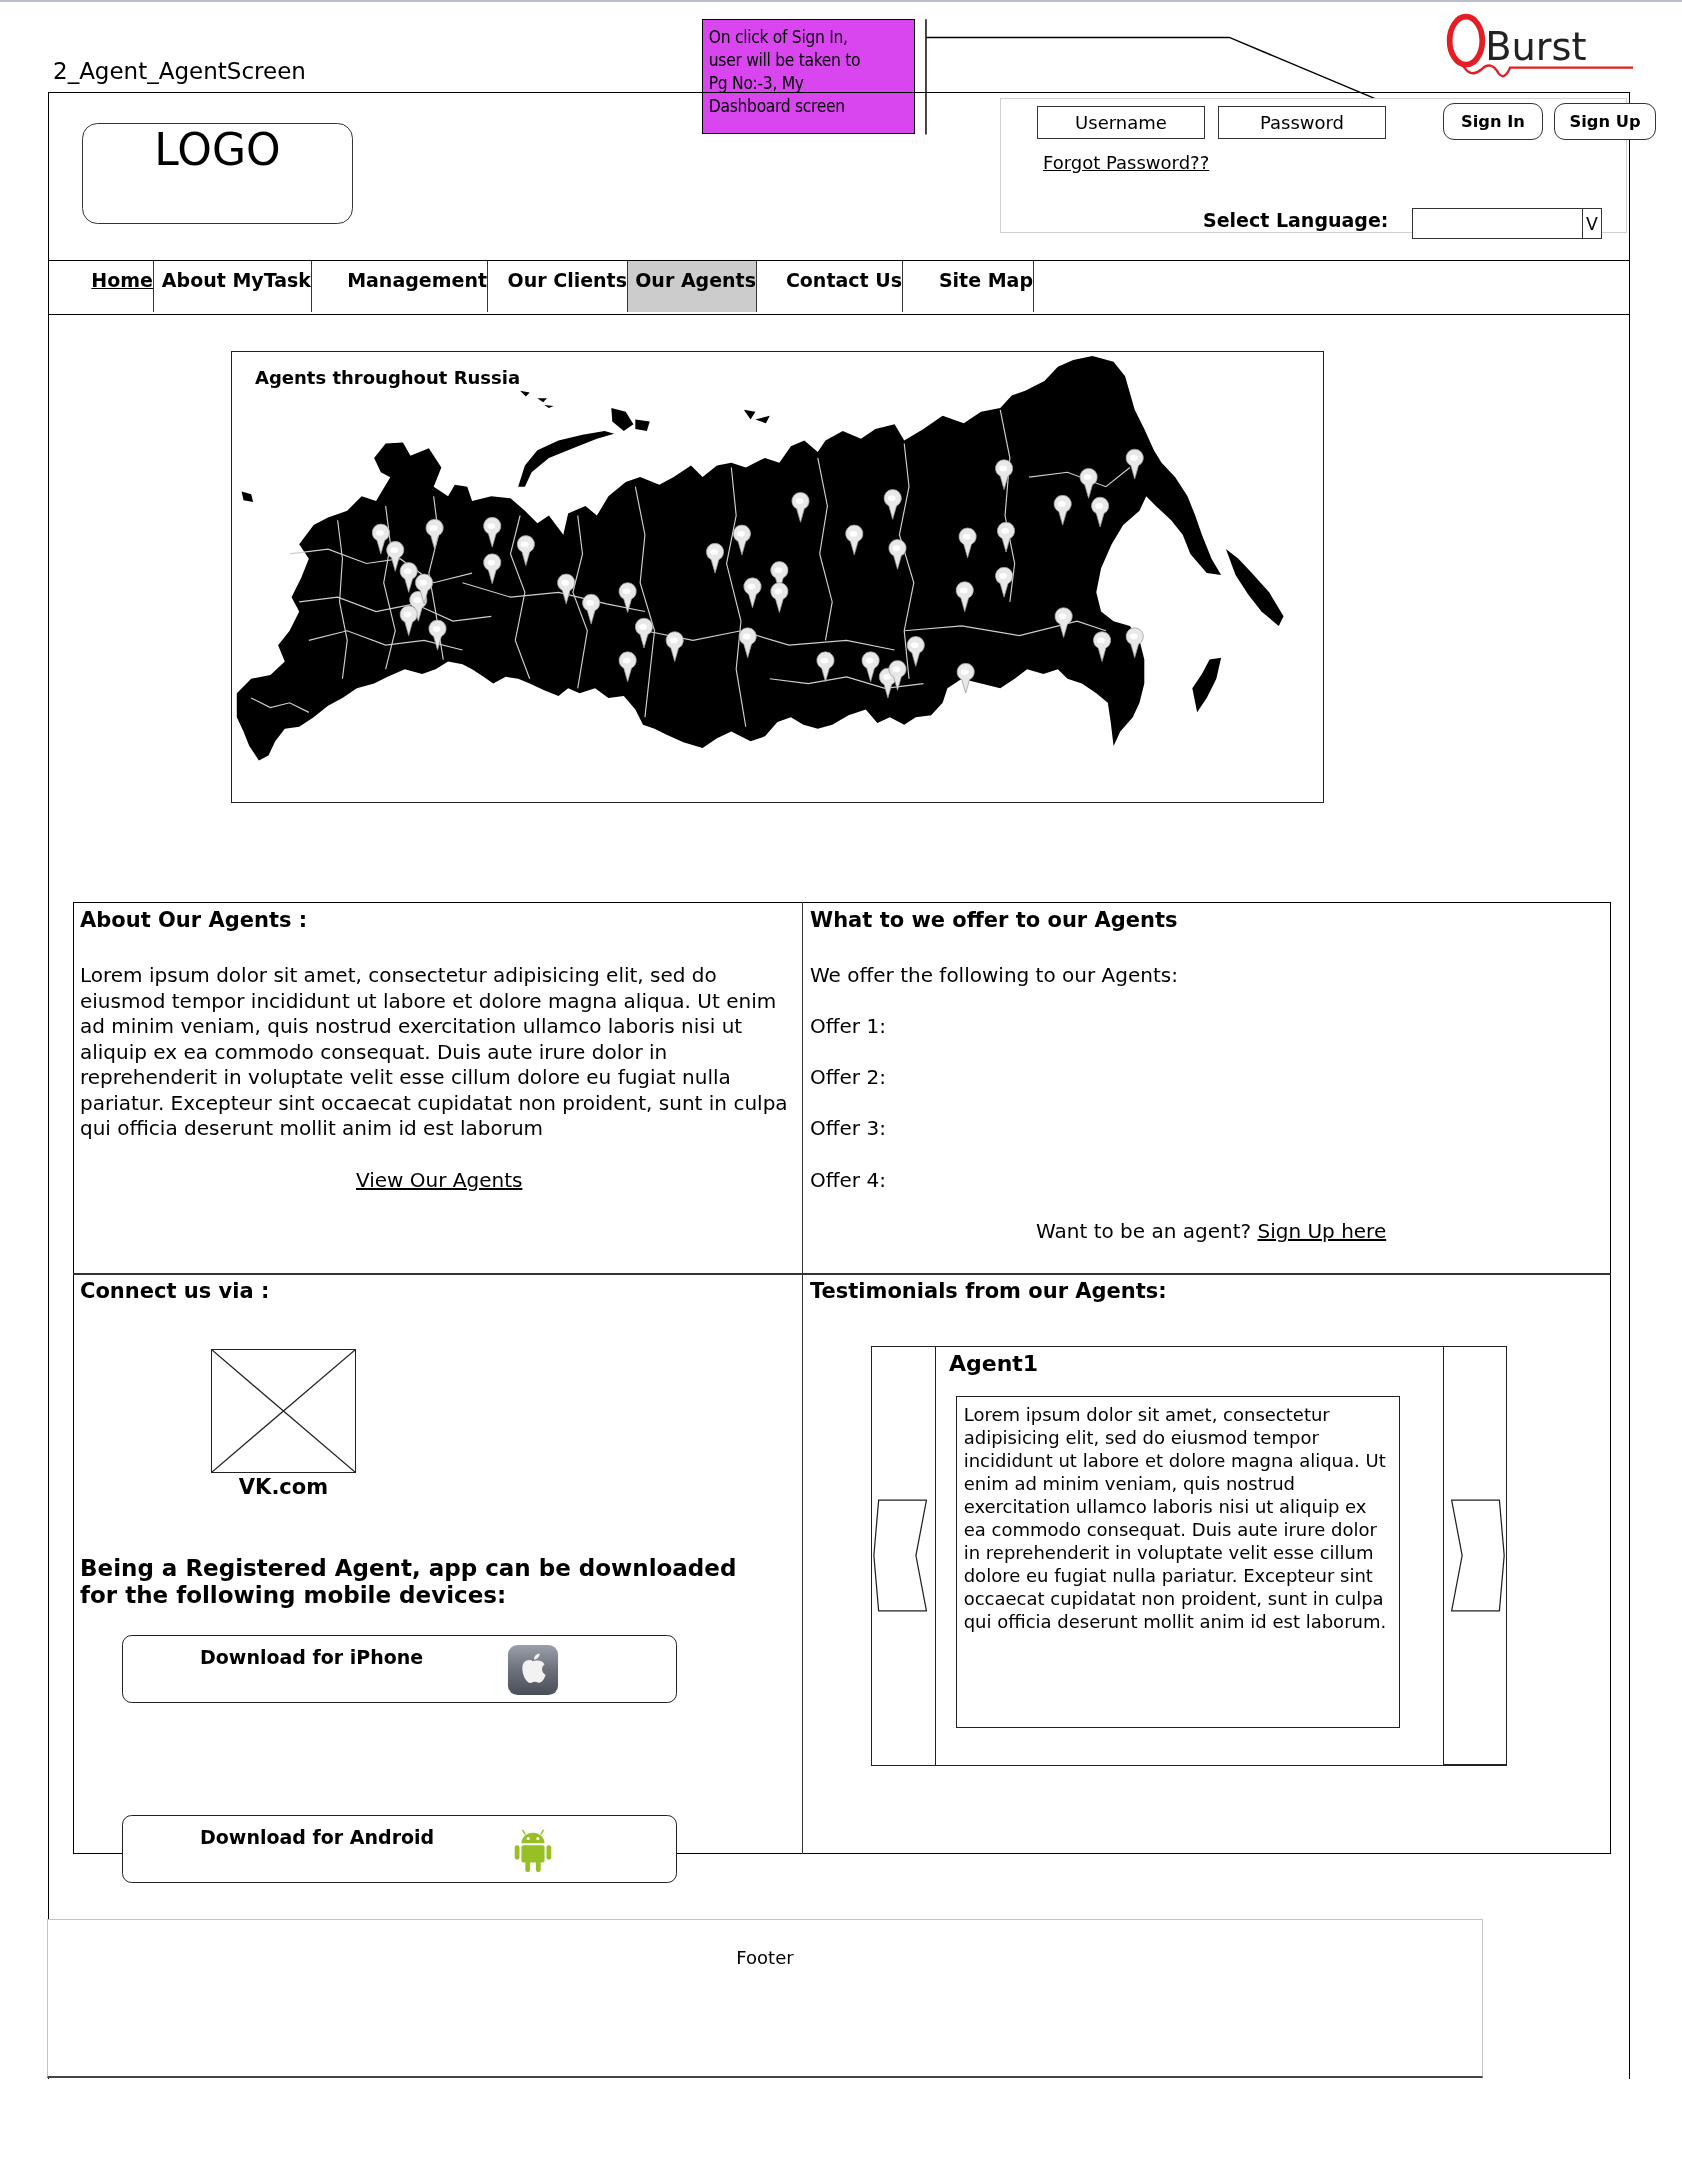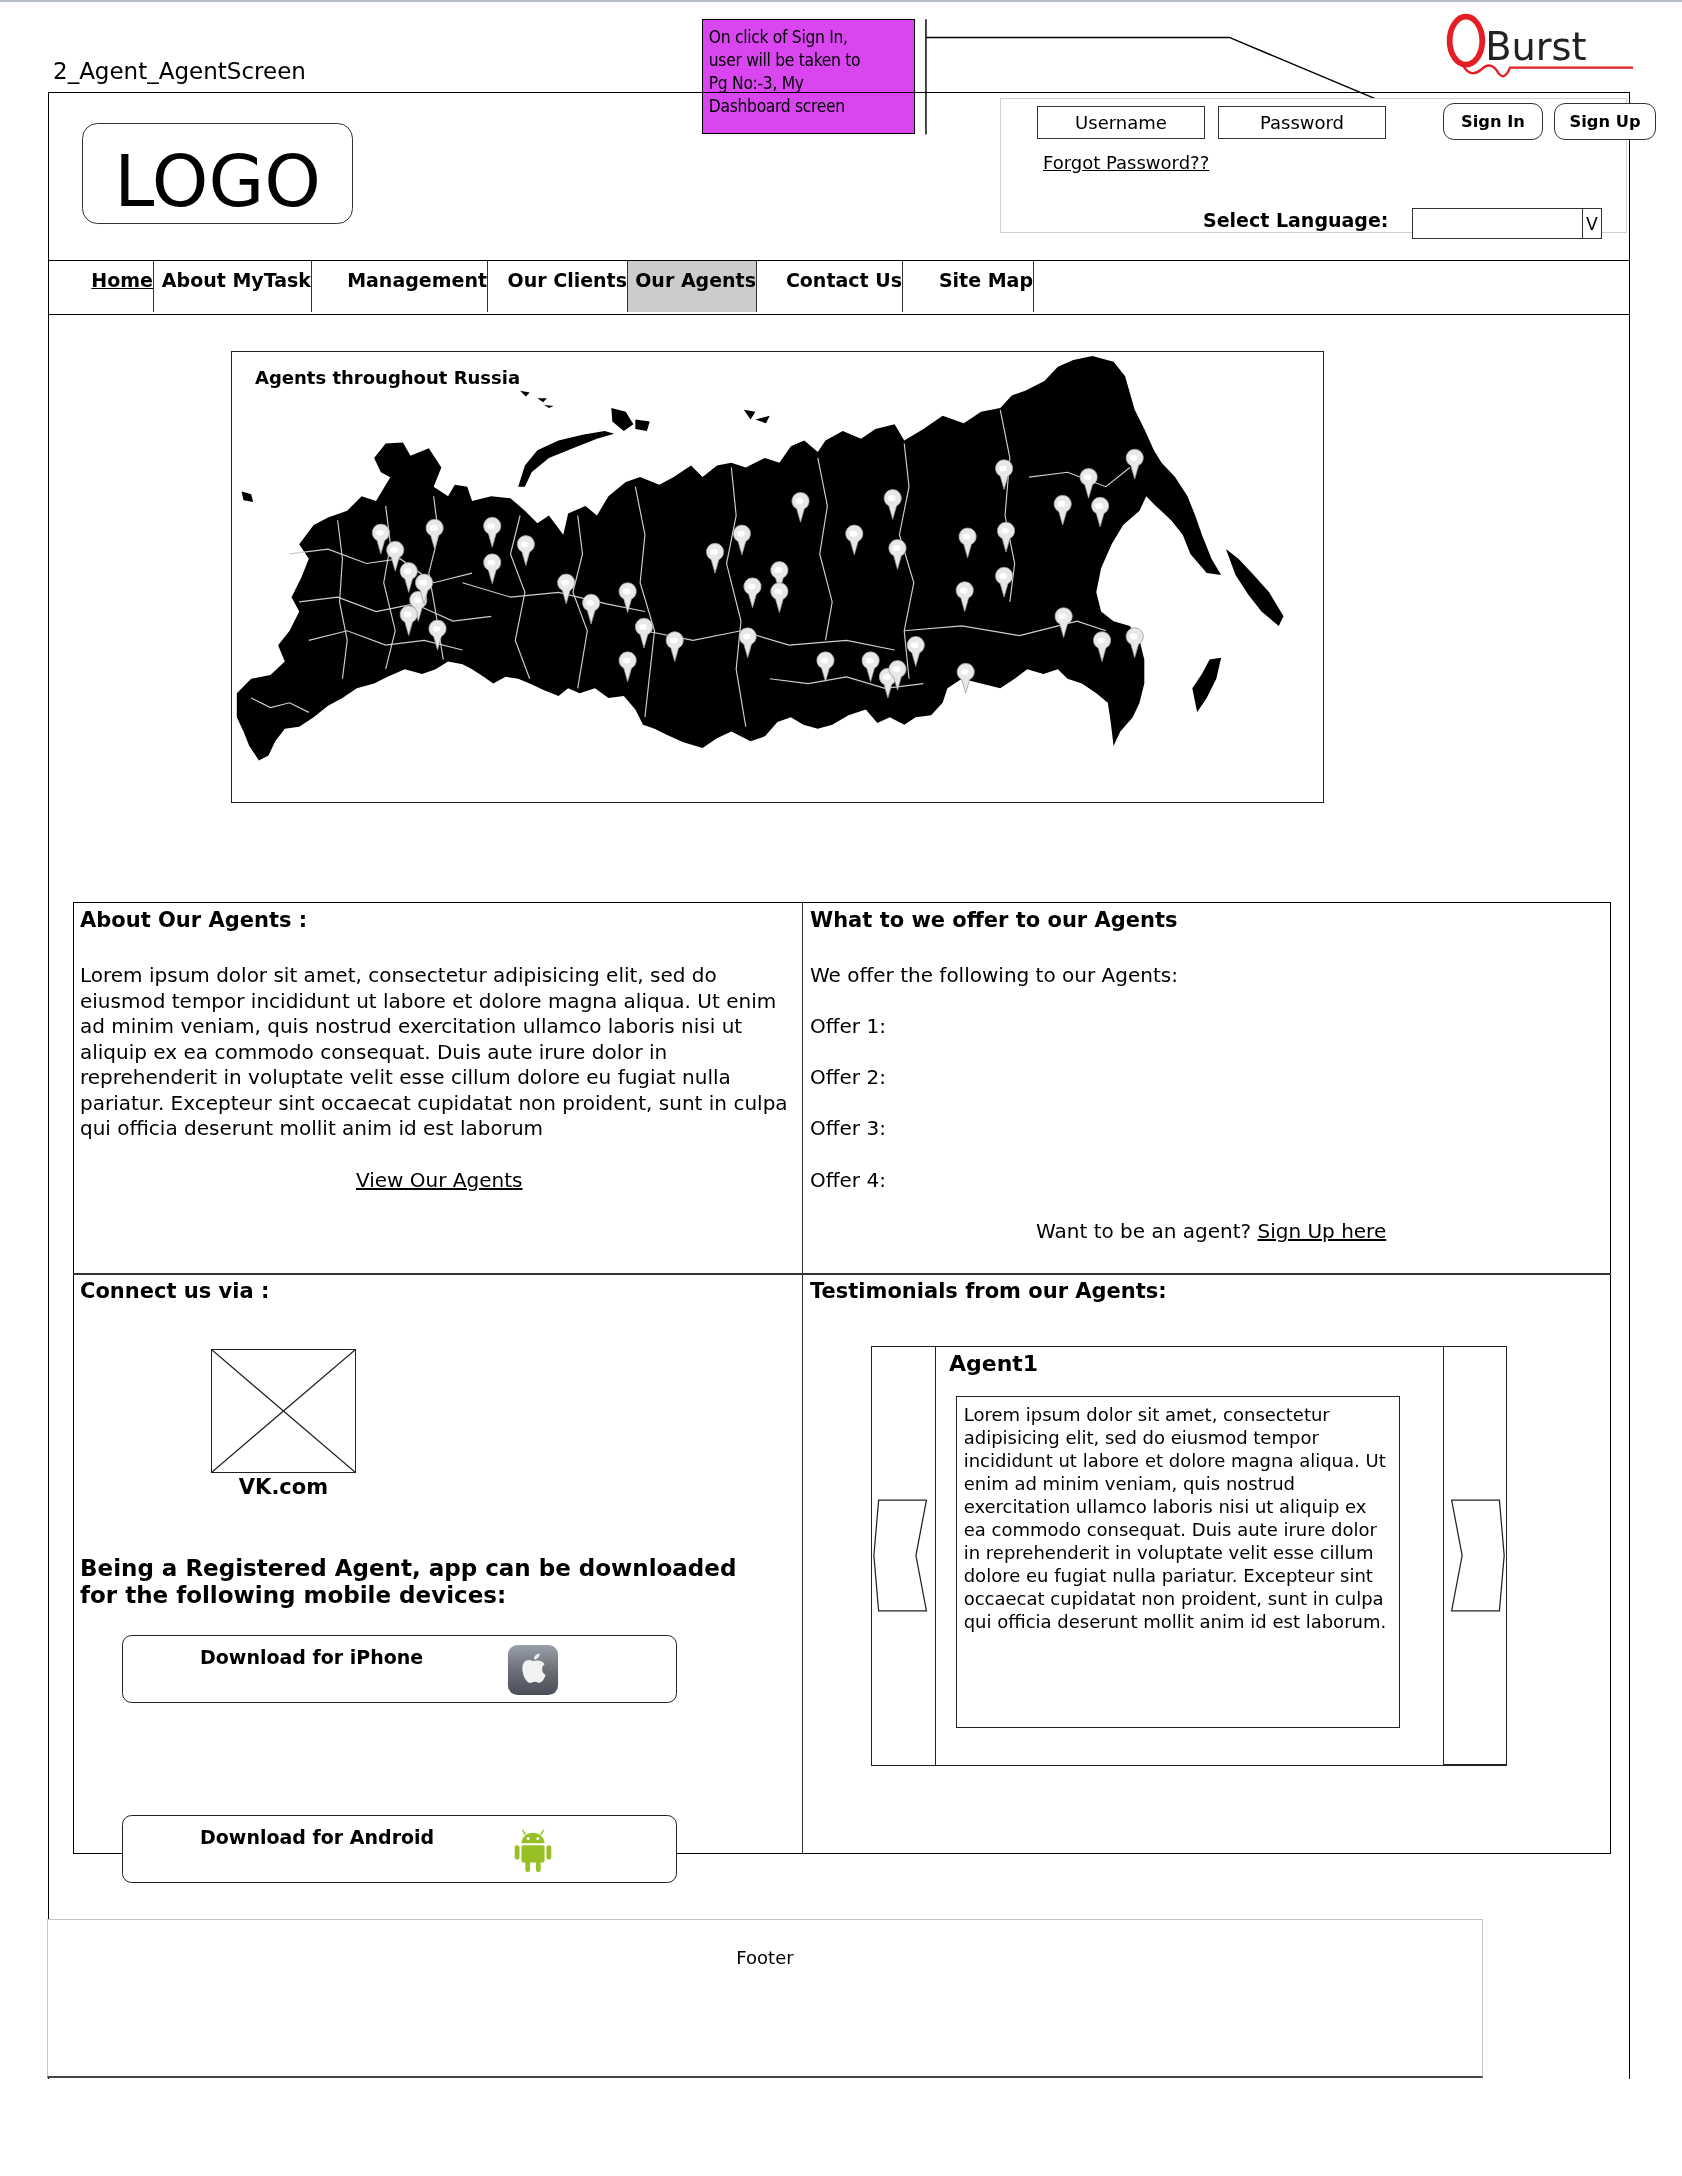--- a/index.html
+++ b/index.html
@@ -7,21 +7,21 @@
   body { position: relative; font-family: "DejaVu Sans", sans-serif; color: #000; }
   .abs { position: absolute; }
   .topline { left: 0; top: 0; width: 1682px; height: 1.9px; background: #b8bfc8; }
   .screen-title { left: 53px; top: 58px; font-size: 23px; }
   .annot { left: 702px; top: 19px; width: 213px; height: 115px; border: 1.4px solid #000; background: #d946ef;
            font-size: 17.3px; line-height: 23px; padding: 5.8px 5.8px; font-family: "DejaVu Sans Condensed","DejaVu Sans", sans-serif; letter-spacing: -0.3px; }
   .connector { left: 0; top: 0; width: 1682px; height: 192px; pointer-events: none; }
   .qburst { left: 1441px; top: 9.6px; width: 192px; height: 72px; }
   .frame { left: 48px; top: 92px; width: 1582px; height: 1987px; border: 1.9px solid #000; border-bottom: none; }
   .logo-box { left: 82px; top: 123px; width: 271px; height: 101px; border: 1.4px solid #333; border-radius: 15.4px;
-              display: flex; align-items: flex-end; justify-content: center; font-size: 72px; }
+              display: flex; align-items: flex-start; justify-content: center; font-size: 44px; }
   .login-box { left: 1000px; top: 98px; width: 627px; height: 135px; border: 1.9px solid #d0d0d0; background: #fff; }
   .field { height: 33px; border: 1.9px solid #333; background: #fff; display: flex; align-items: center; justify-content: center;
            font-size: 18px; top: 106px; }
   .btn-sm { top: 103px; height: 37px; border: 1.4px solid #333; border-radius: 11px; display: flex; align-items: center;
             justify-content: center; font-size: 16.3px; font-weight: bold; background: #fff; margin-left: 40px; }
   .link { text-decoration: underline; }
   .forgot { left: 1043px; top: 152px; font-size: 18px; }
   .lang-label { left: 1203px; top: 209px; font-size: 19px; font-weight: bold; }
   .lang-select { left: 1412px; top: 208px; width: 190px; height: 31px; border: 1.4px solid #333; background: #fff; }
   .lang-arrow { position: absolute; right: 0; top: 0; width: 19px; height: 100%; border-left: 1.4px solid #333;

